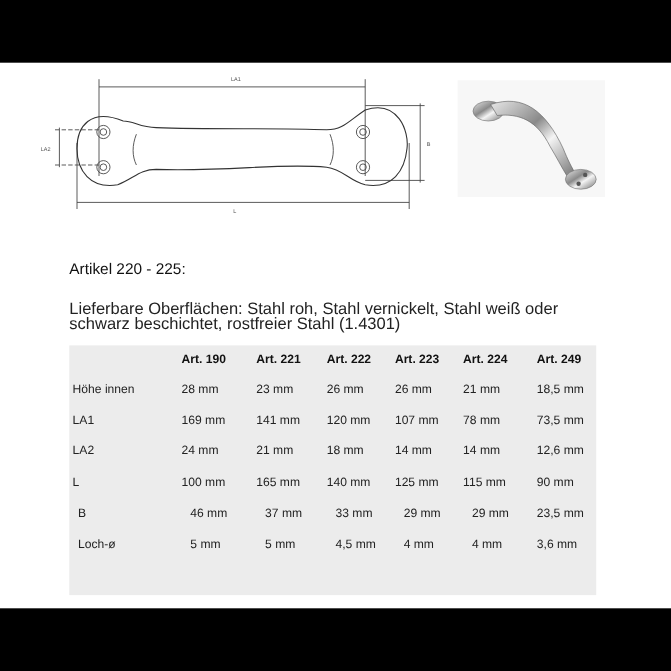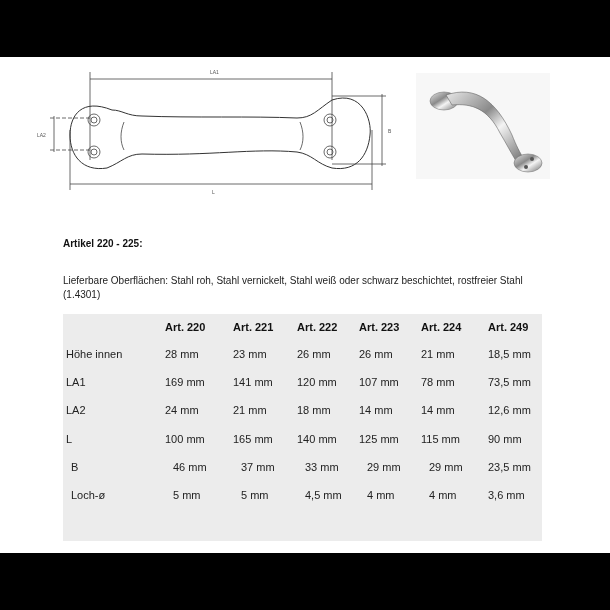--- a/index.html
+++ b/index.html
@@ -1,22 +1,22 @@
 <!DOCTYPE html>
 <html><head>
 <meta charset="utf-8">
 <style>
   html, body { margin:0; padding:0; }
   body { width:610px; height:610px; background:#000; position:relative; overflow:hidden;
          font-family:"Liberation Sans", sans-serif; color:#111; }
   .page { position:absolute; left:0; top:57px; width:610px; height:496px; background:#fff; }
   .drawing { position:absolute; left:32px; top:3px; width:365px; height:140px; }
   .photo { position:absolute; left:416px; top:16px; width:134px; height:106px; background:#f7f7f7; }
-  .title { position:absolute; left:63px; top:180px; font-size:10px; font-weight:bold; line-height:14px; }
-  .desc { position:absolute; left:63px; top:217px; width:490px; font-size:10px; line-height:14px; color:#222; }
+  .title { position:absolute; left:63px; top:180px; font-size:14px; font-weight:normal; line-height:14px; }
+  .desc { position:absolute; left:63px; top:217px; width:490px; font-size:15px; line-height:14px; color:#222; }
   .spec-table { position:absolute; left:63px; top:257px; width:479px; height:227px; background:#ececec; }
   .spec-table table { border-collapse:collapse; width:100%; font-size:11px; }
   .spec-table th { font-weight:bold; text-align:left; height:26px; padding:0; color:#111; }
   .spec-table td { height:28.2px; padding:0; color:#222; }
   .c0 { width:94px; padding-left:3px !important; }
   .c1 { width:68px; } .c2 { width:64px; } .c3 { width:62px; } .c4 { width:62px; } .c5 { width:67px; }
   .indent { padding-left:8px !important; }
 </style>
 </head>
 <body>
@@ -83,21 +83,21 @@
     <div>Artikel 220 - 225:</div>
   </div>
 
   <div class="desc">Lieferbare Oberflächen: Stahl roh, Stahl vernickelt, Stahl weiß oder schwarz beschichtet, rostfreier Stahl (1.4301)</div>
 
   <div class="spec-table">
     <table>
       <thead>
         <tr>
           <th class="c0"></th>
-          <th class="c1">Art. 220</th>
+          <th class="c1">Art. 190</th>
           <th class="c2">Art. 221</th>
           <th class="c3">Art. 222</th>
           <th class="c4">Art. 223</th>
           <th class="c5">Art. 224</th>
           <th>Art. 249</th>
         </tr>
       </thead>
       <tbody>
         <tr>
           <td class="c0">Höhe innen</td>

